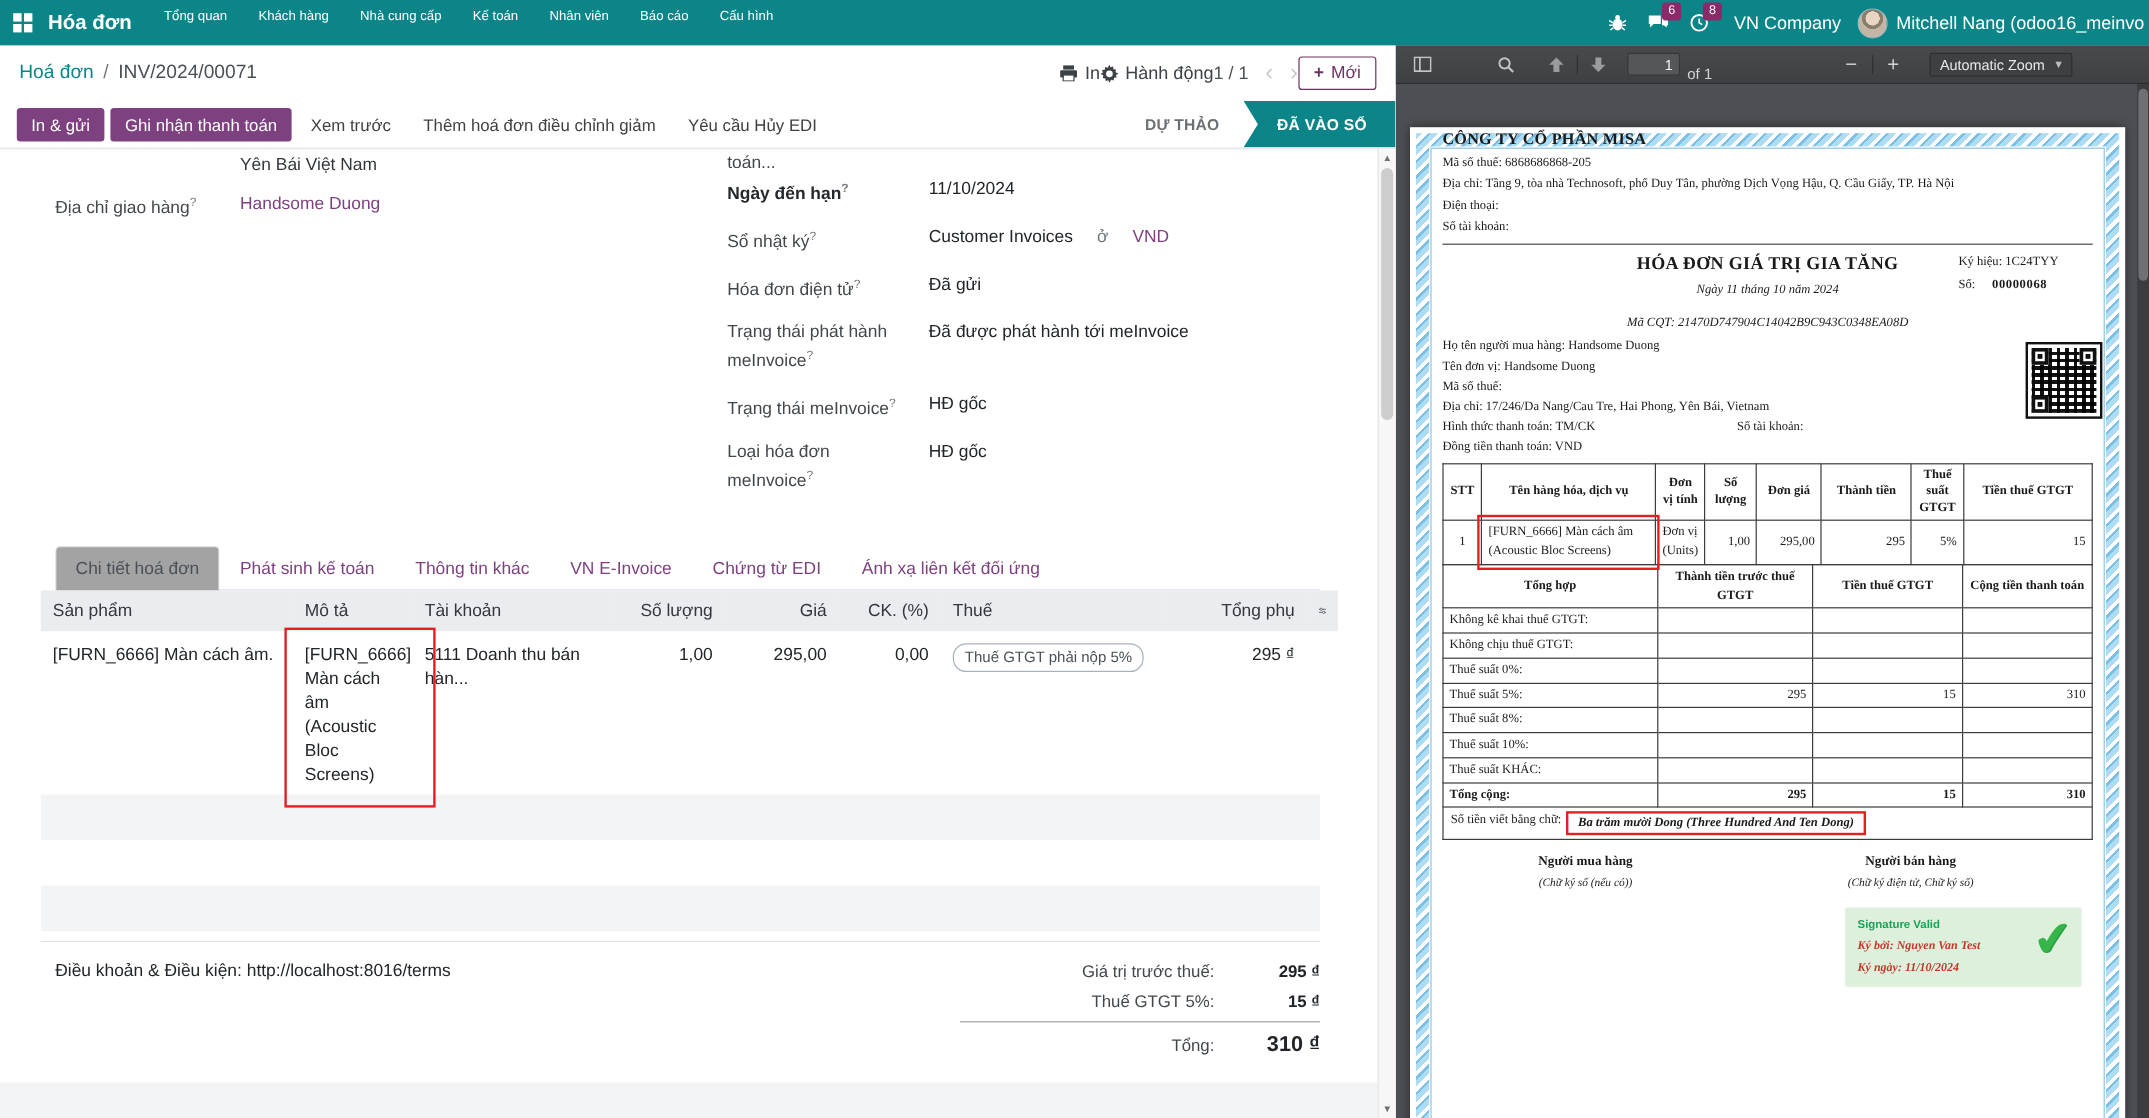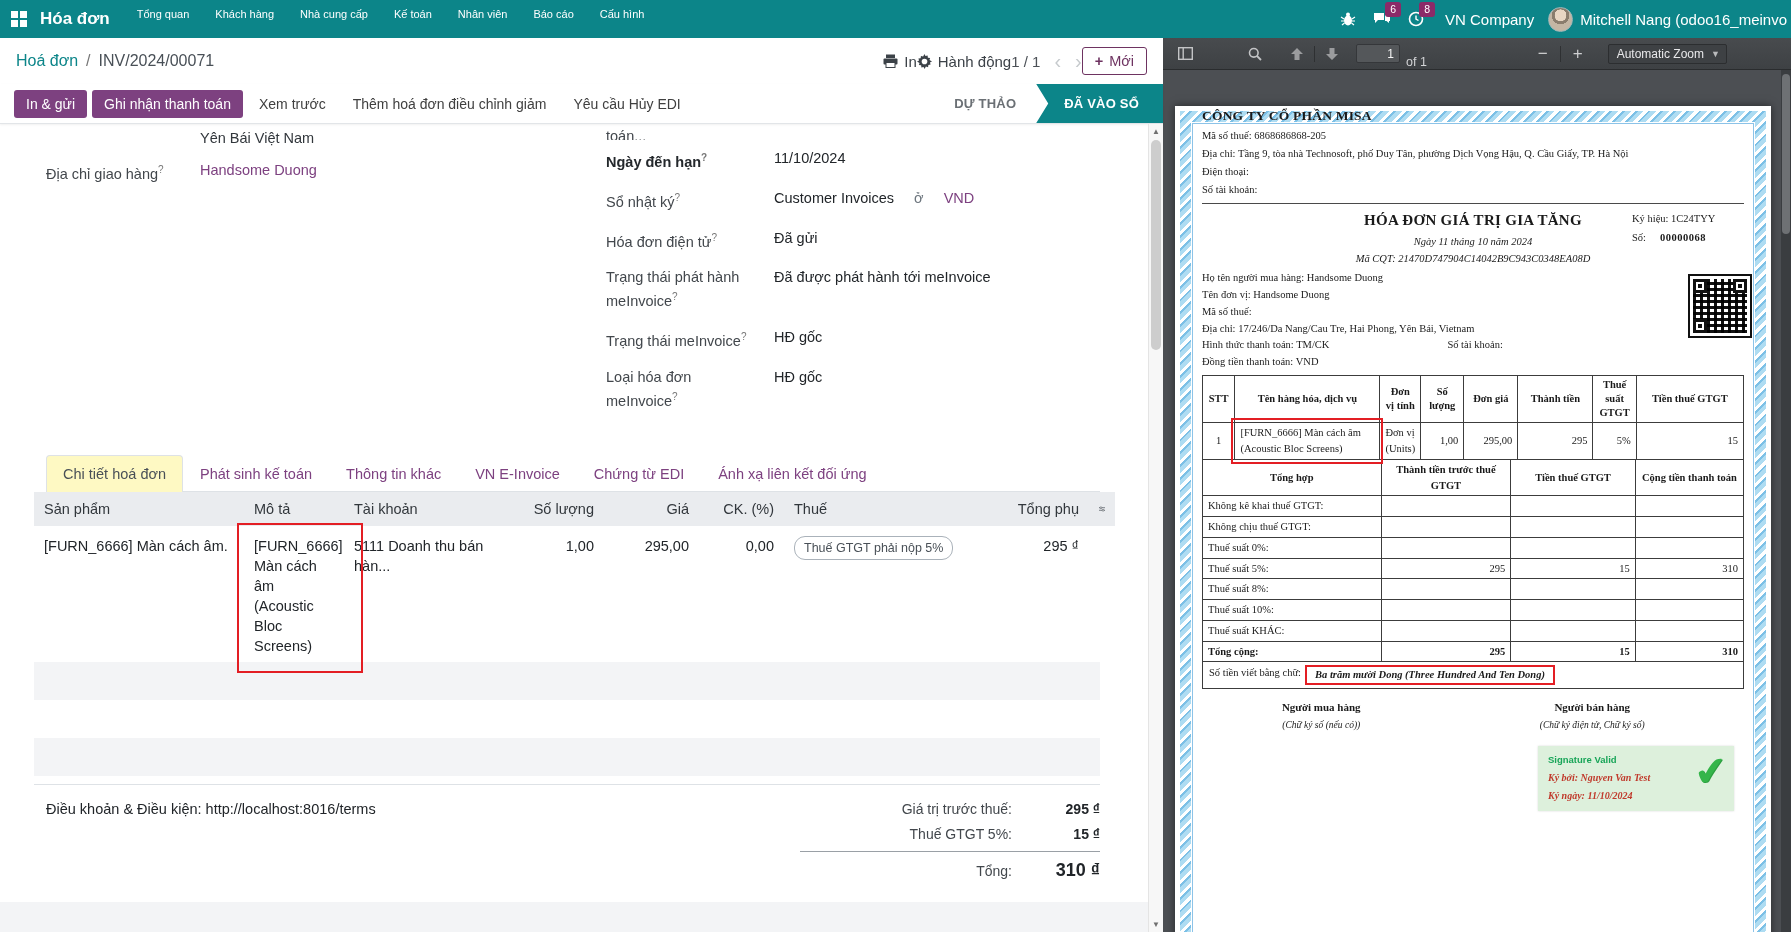--- a/index.html
+++ b/index.html
@@ -60,21 +60,21 @@
   .flabel sup { font-size:10px; color:#777; }
   .flabel.bold { font-weight:bold; color:#24282c; }
   .fvalue { color:#212529; }
   .fvalue a, a.plink { color:#7d4180; text-decoration:none; cursor:pointer; }
   .vsep { color:#6c757d; margin:0 16px; }
   .clip-text { height:12px; overflow:hidden; font-size:14.5px; color:#42474c; margin:-4px 0 8px 0; }
 
   
   .tabs { display:flex; border-bottom:1px solid #dee2e6; margin:28px 48px 0 46px; }
   .tab { font-size:14.5px; color:#7d4180; padding:10px 16px; border:1px solid transparent; border-bottom:none; margin-bottom:-1px; cursor:pointer; background:none; font-family:inherit; }
-  .tab.active { color:#495057; background:#fef9c3; border-color:#dee2e6; border-radius:4px 4px 0 0;text-align:center; }
+  .tab.active { color:#495057; background:#a3a3a3; border-color:#dee2e6; border-radius:4px 4px 0 0;text-align:center; }
 
   
   table.lines { border-collapse:collapse; margin:0 48px 0 34px; table-layout:fixed; width:1081px; }
   table.lines th { background:#eaecef; font-weight:normal; color:#32373c; font-size:14.5px; text-align:left; padding:9px 10px; }
   table.lines th.r, table.lines td.r { text-align:right; }
   table.lines td { font-size:14.5px; color:#212529; padding:10px 10px 6px 10px; vertical-align:top; line-height:20px; }
   td.prod { color:#7d4180; white-space:nowrap; overflow:hidden; }
   td.desc { position:relative; }
   .redbox { position:absolute; border:2px solid #e31e24; pointer-events:none; }
   td.desc .redbox { left:-7px; top:-3px; width:126px; height:150px; }
@@ -117,21 +117,21 @@
   .pdf-page { position:relative; width:596px; height:1100px; background:#fff; box-shadow:0 0 8px rgba(0,0,0,.5); font-family:"Liberation Serif", serif; color:#1a1a1a; }
   .doc-frame { position:absolute; inset:5px; border:11px solid transparent; border-image:repeating-linear-gradient(135deg,#aedcf2 0 4px,#ffffff 4px 7px,#7cc0e6 7px 9px) 11; pointer-events:none; }
   .doc-frame2 { position:absolute; inset:17px; border:1px solid #8cc3e8; pointer-events:none; }
   .doc { position:relative; margin:24px 27px 0 27px; font-size:10.5px; line-height:1.5; }
   .doc .co-name { font-size:13.5px; font-weight:bold; letter-spacing:.2px; }
   .doc .co-line { margin-top:2px; }
   .doc hr { border:none; border-top:1.5px solid #4a4a4a; margin:6px 0 5px 0; }
   .title-row { position:relative; text-align:center; padding:0 110px; }
   .doc-title { font-size:15px; font-weight:bold; letter-spacing:.3px; }
   .doc-date { font-style:italic; margin-top:2px; }
-  .doc-cqt { font-style:italic; margin-top:1px; }
+  .doc-cqt { font-style:italic; margin-top:12px; }
   .serial-block { position:absolute; right:-6px; top:2px; width:118px; text-align:left; }
   .serial-block .num { display:flex; gap:14px; margin-top:3px; }
   .serial-block .num b { letter-spacing:.5px; }
   .buyer { position:relative; padding-right:84px; margin-top:4px; }
   .buyer .b-line { margin-top:1px; }
   .pay-row { display:flex; }
   .pay-row span:last-child { margin-left:118px; }
   .qr { position:absolute; right:-8px; top:4px; width:64px; height:64px; background:#fff; border:2px solid #111; padding:3px; }
   .qr .mesh { width:100%; height:100%; background-image:repeating-linear-gradient(0deg,#111 0 3px,transparent 3px 6px),repeating-linear-gradient(90deg,#111 0 3px,transparent 3px 7px); background-blend-mode:multiply; position:relative; }
   .qr .fp { position:absolute; width:14px; height:14px; border:3px solid #111; background:#fff; }

